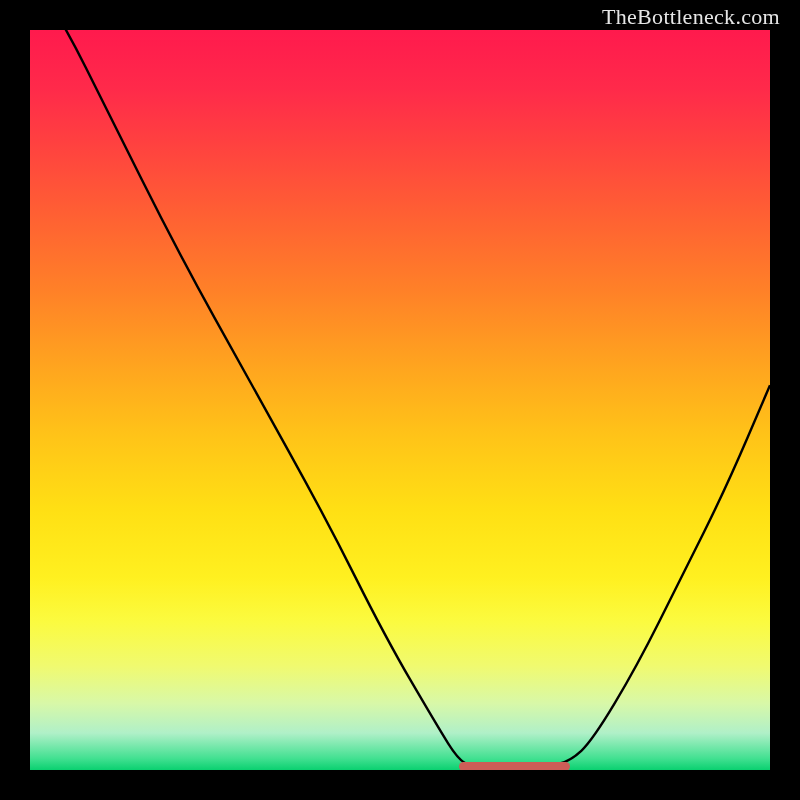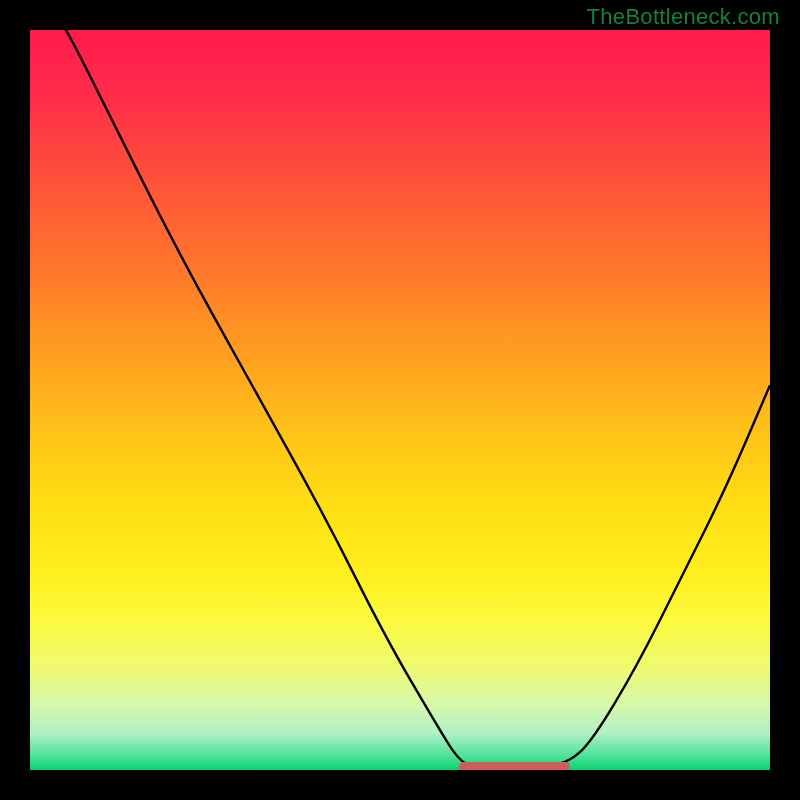--- a/index.html
+++ b/index.html
@@ -61,23 +61,24 @@
     position: absolute;
     height: 9px;
     border-radius: 5px;
     background: #cc5d57;
   }
   
   .attribution {
     position: absolute;
     top: 4px;
     right: 20px;
-    color: #15803d;
+    color: #e5e5e5;
     font-size: 22px;
     letter-spacing: 0.3px;
+    font-family: Liberation Serif, serif;
   }
 </style>
 </head>
 <body>
 
 <div class="frame">
 
   <div class="plot">
 
     <svg class="curve-svg" viewBox="0 0 740 740" preserveAspectRatio="none">

